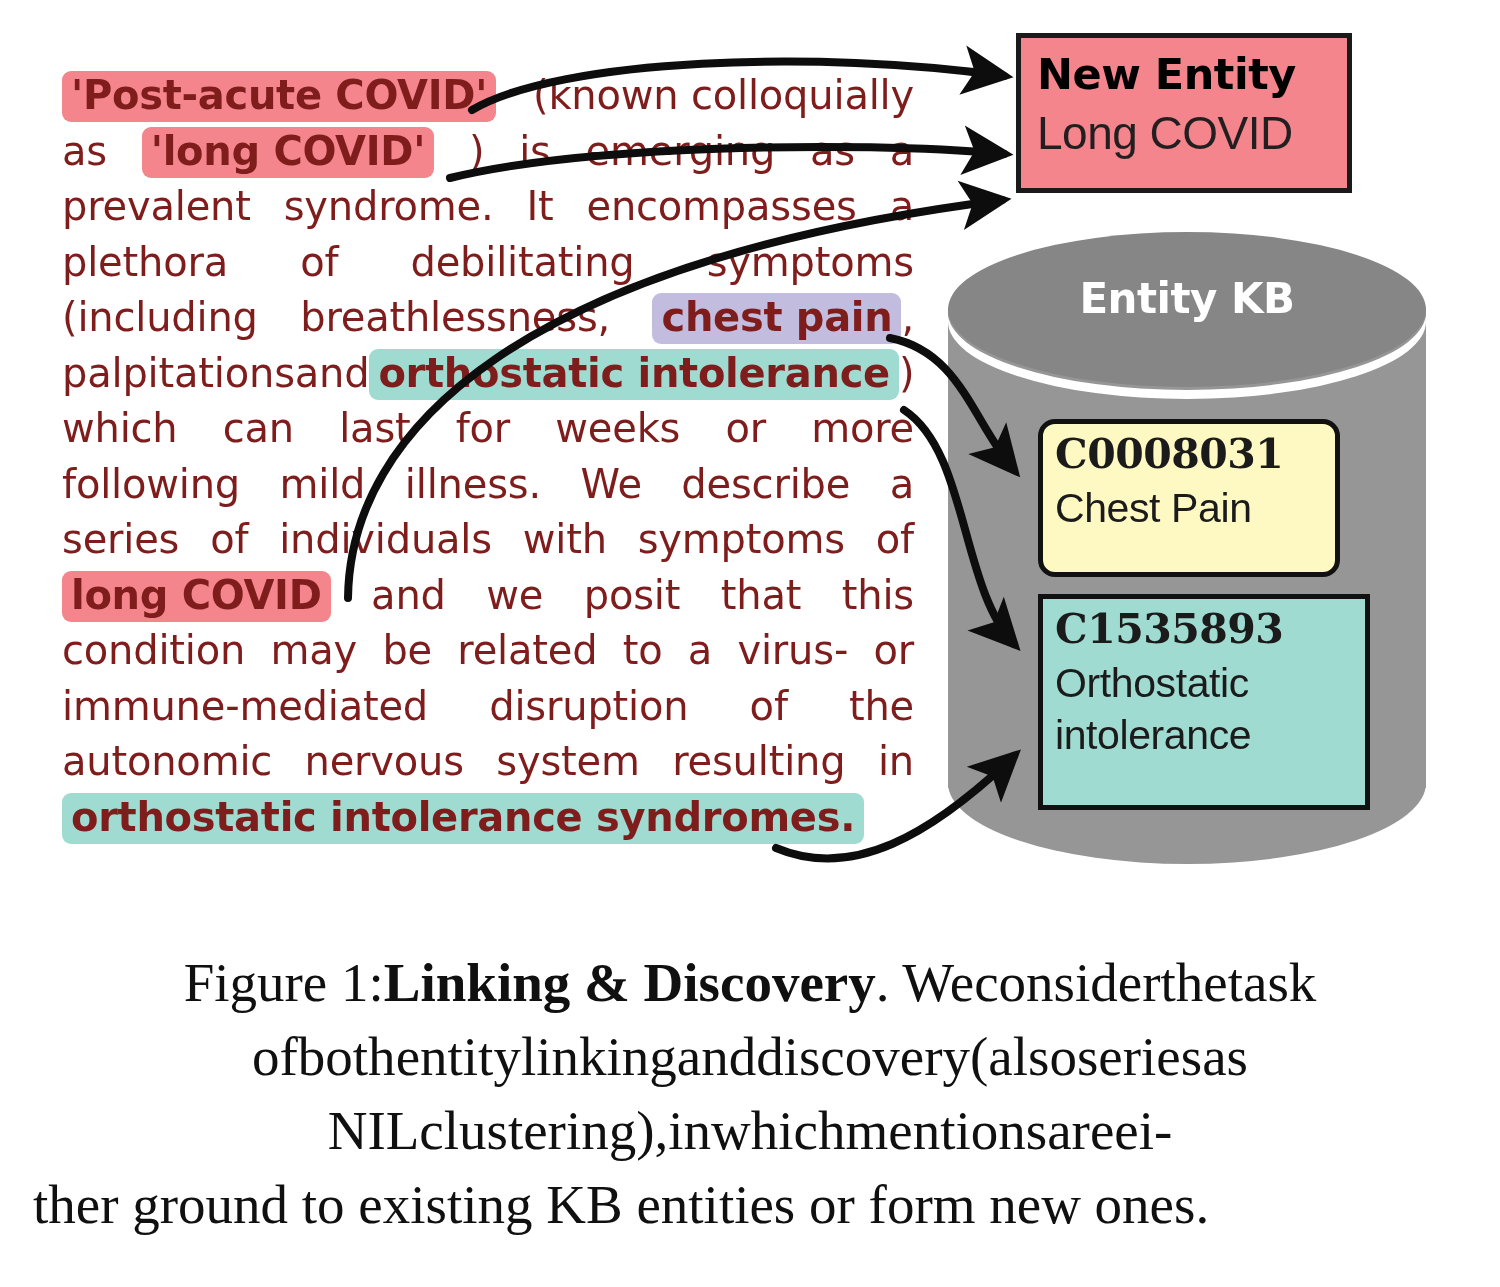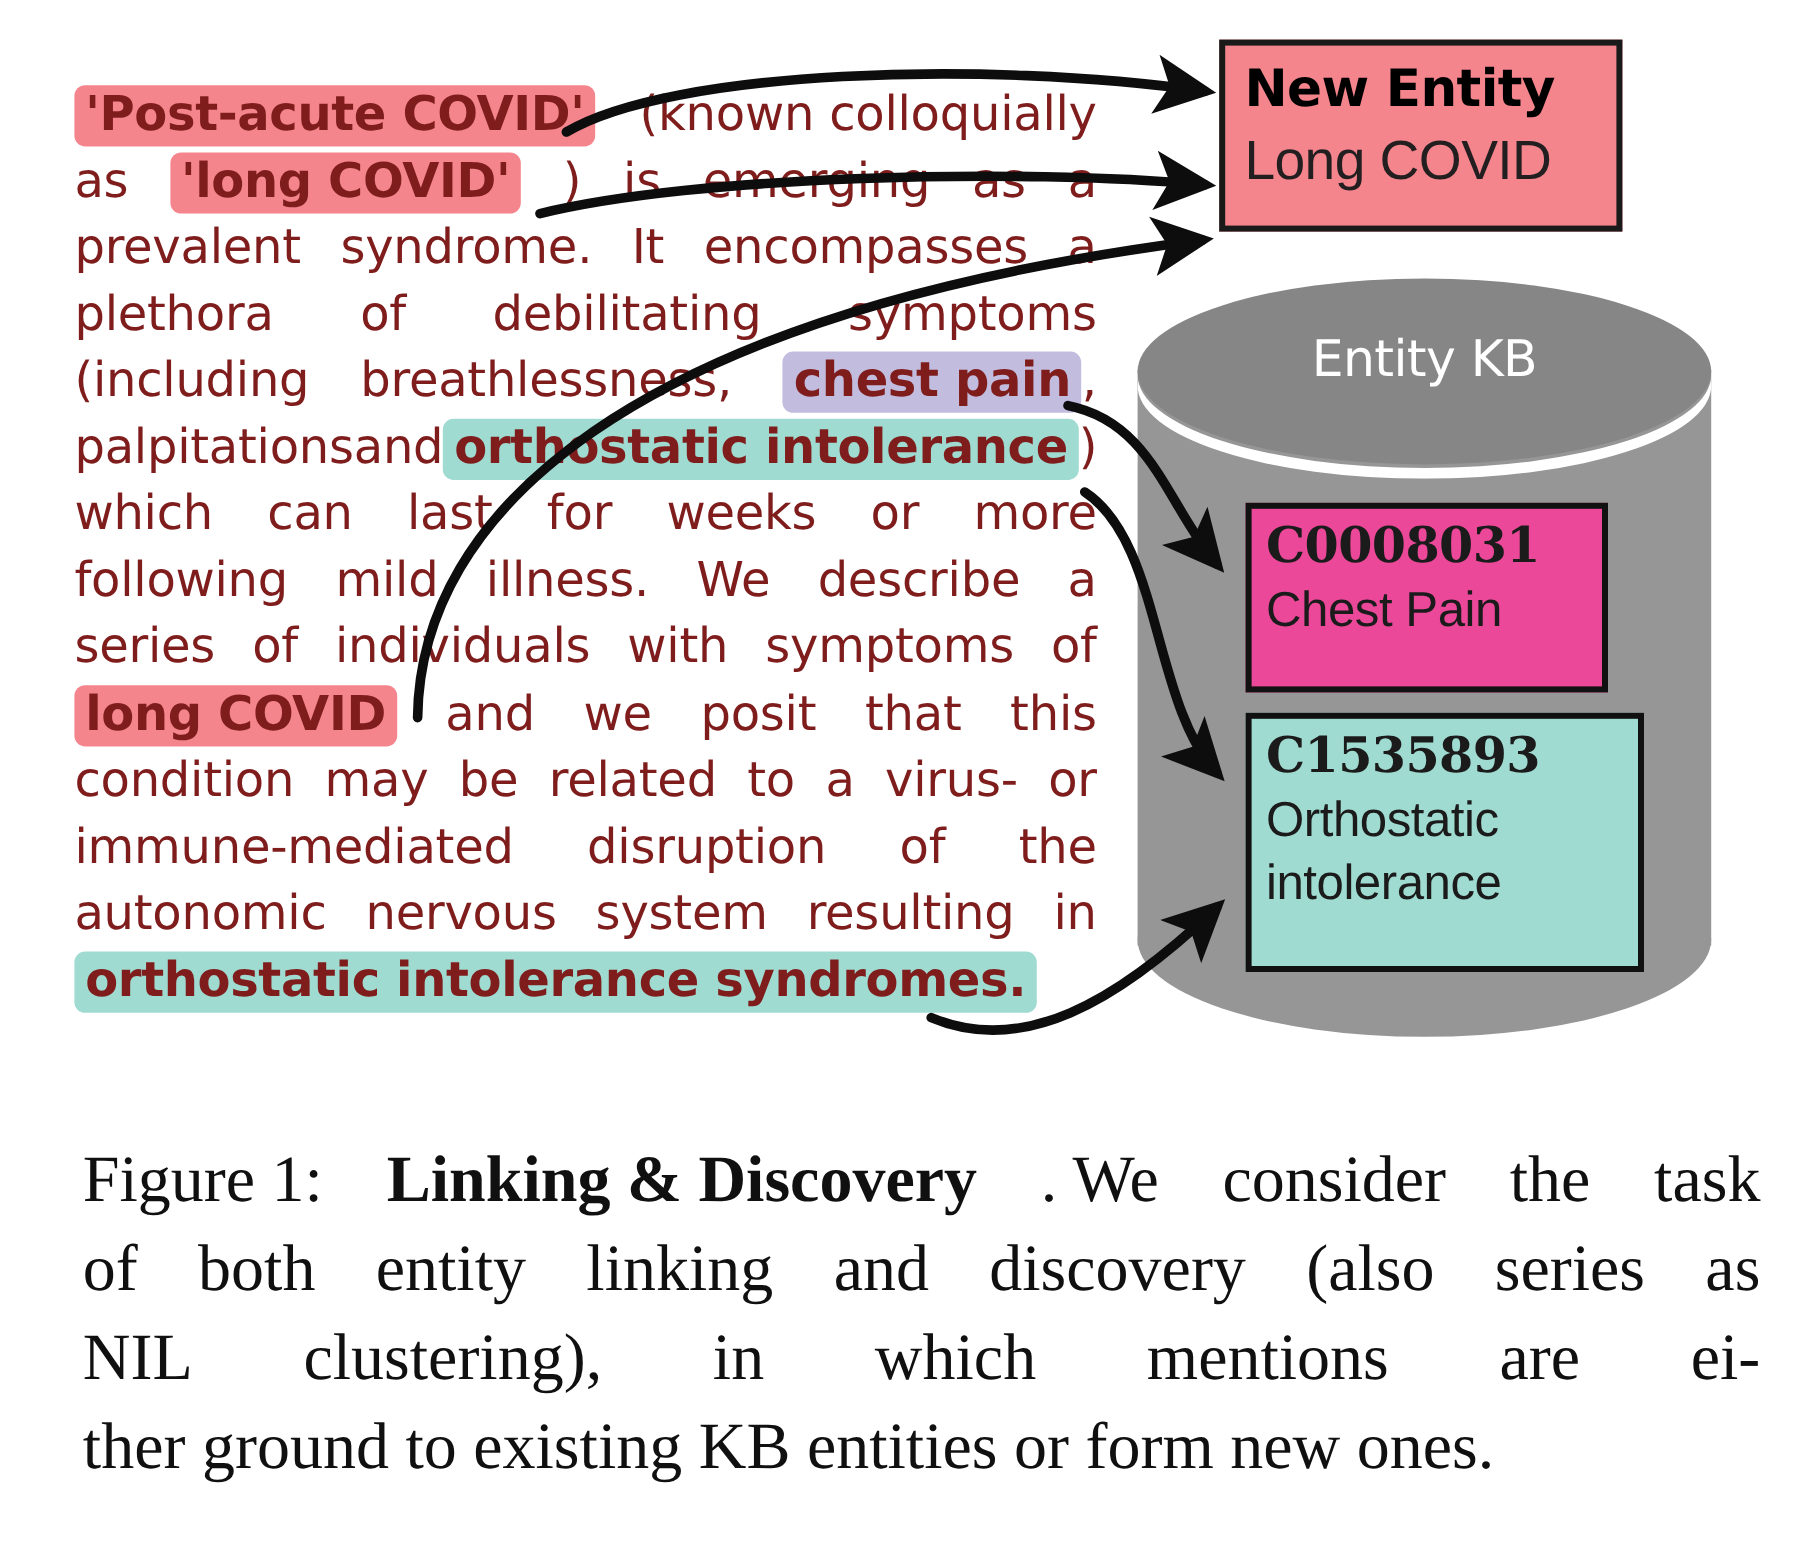--- a/index.html
+++ b/index.html
@@ -133,21 +133,21 @@
     box-shadow: inset 0 -9px 0 0 #ffffff;
     pointer-events: none;
   }
   #kb-title {
     position: absolute;
     left: 0;
     top: 42px;
     width: 478px;
     text-align: center;
     font-family: "DejaVu Sans", sans-serif;
-    font-weight: normal;
+    font-weight: bold;
     font-size: 42px;
     color: #ffffff;
     letter-spacing: -0.5px;
     z-index: 6;
   }
 
   .kb-entry {
     position: absolute;
     border: 5px solid #111111;
     box-sizing: border-box;
@@ -167,21 +167,22 @@
     font-size: 41px;
     line-height: 52px;
     color: #1b1b1b;
     letter-spacing: -0.4px;
   }
   #kb-entry-chestpain {
     left: 1038px;
     top: 419px;
     width: 302px;
     height: 158px;
-    background: #ec4899;
+    background: #fef9c3;
+    border-radius: 17px;
   }
   #kb-entry-orthostatic {
     left: 1038px;
     top: 594px;
     width: 332px;
     height: 216px;
     background: #9fdbd1;
   }
 
   
@@ -201,23 +202,22 @@
     top: 946px;
     width: 1434px;
     font-family: "Liberation Serif", serif;
     font-size: 55px;
     line-height: 74px;
     color: #101010;
     text-align: justify;
   }
   #caption .cap-ln {
     display: flex;
-    justify-content: space-between;
+    justify-content: center;
     white-space: nowrap;
-    margin-left: 36px;
   }
   #caption .cap-ln.last {
     display: block;
   }
   #caption b { font-weight: bold; }
 </style>
 </head>
 <body>
 
 <div id="figure">

